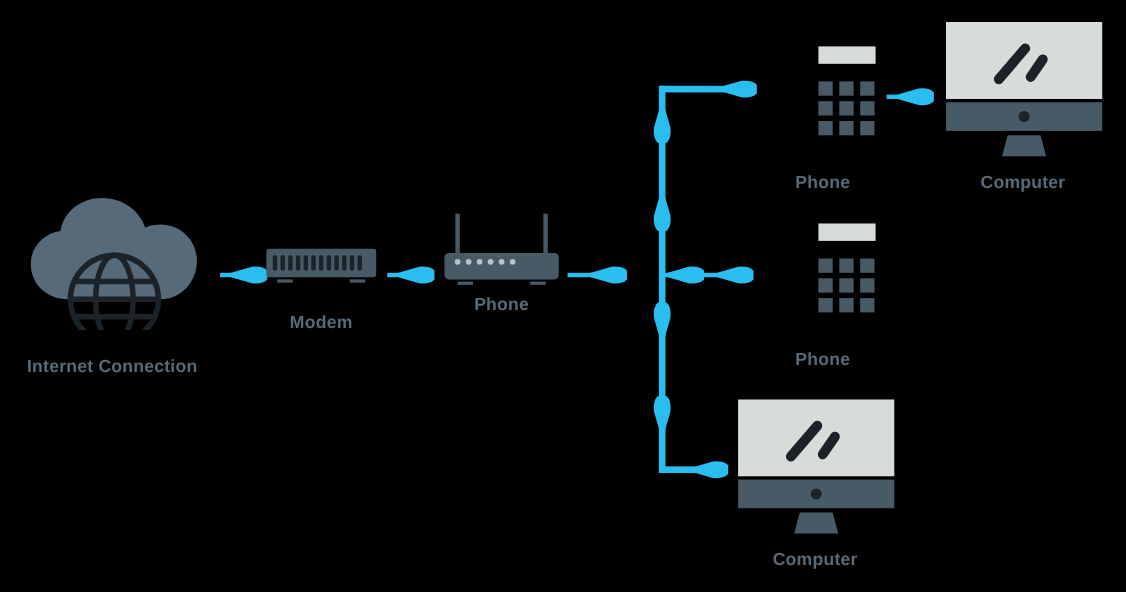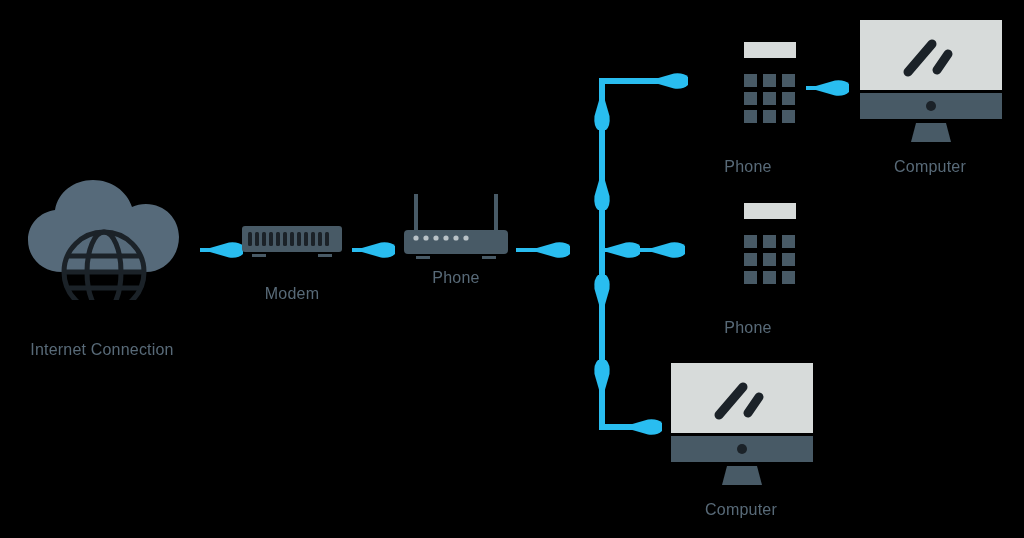--- a/index.html
+++ b/index.html
@@ -20,21 +20,21 @@
   }
   .node {
     position: absolute;
   }
   .node-label {
     position: absolute;
     text-align: center;
     color: #586a78;
     font-family: "Liberation Sans", sans-serif;
     font-size: 16px;
-    font-weight: normal;
+    font-weight: bold;
     letter-spacing: 0.2px;
     white-space: nowrap;
     line-height: 1;
   }
   .svg-layer {
     position: absolute;
     left: 0;
     top: 0;
     width: 1024px;
     height: 538px;
@@ -128,21 +128,21 @@
                C159,80 145,96 126,96 Z"></path>
       <g fill="none" stroke="#1b2228" stroke-width="5">
         <circle cx="84" cy="96" r="40"></circle>
         <ellipse cx="84" cy="96" rx="17" ry="40"></ellipse>
         <line x1="46" y1="80" x2="122" y2="80"></line>
         <line x1="44" y1="96" x2="124" y2="96"></line>
         <line x1="46" y1="112" x2="122" y2="112"></line>
       </g>
     </svg>
   </div>
-  <div class="node-label" style="left:2px; top:342px; width:200px;">Internet Connection</div>
+  <div class="node-label" style="left:2px; top:326px; width:200px;">Internet Connection</div>
 
   <div class="node" style="left:242px; top:226px; width:102px; height:36px;">
     <svg width="102" height="36" viewBox="0 0 102 36" xmlns="http://www.w3.org/2000/svg">
       <rect x="0" y="0" width="100" height="26" rx="3" fill="#485a66"></rect>
       <g fill="#1b2228">
         <rect x="6" y="6" width="4" height="14" rx="1.5"></rect>
         <rect x="13" y="6" width="4" height="14" rx="1.5"></rect>
         <rect x="20" y="6" width="4" height="14" rx="1.5"></rect>
         <rect x="27" y="6" width="4" height="14" rx="1.5"></rect>
         <rect x="34" y="6" width="4" height="14" rx="1.5"></rect>

